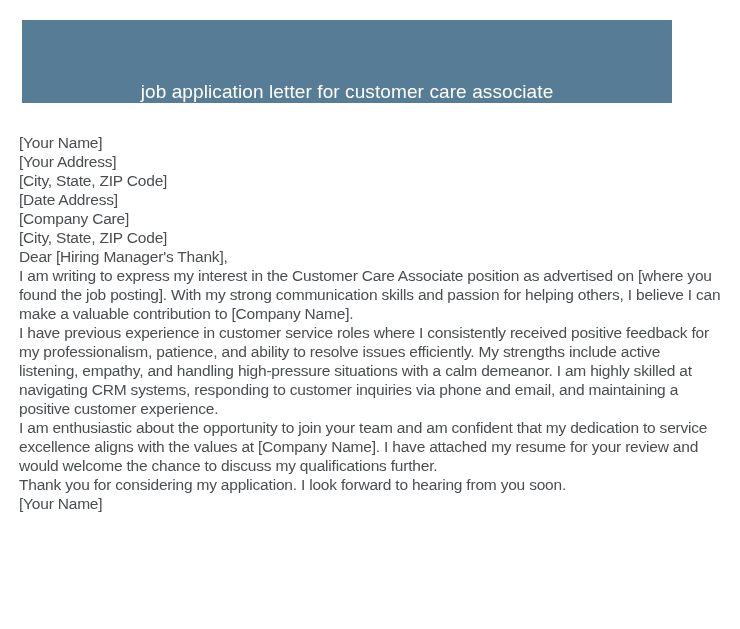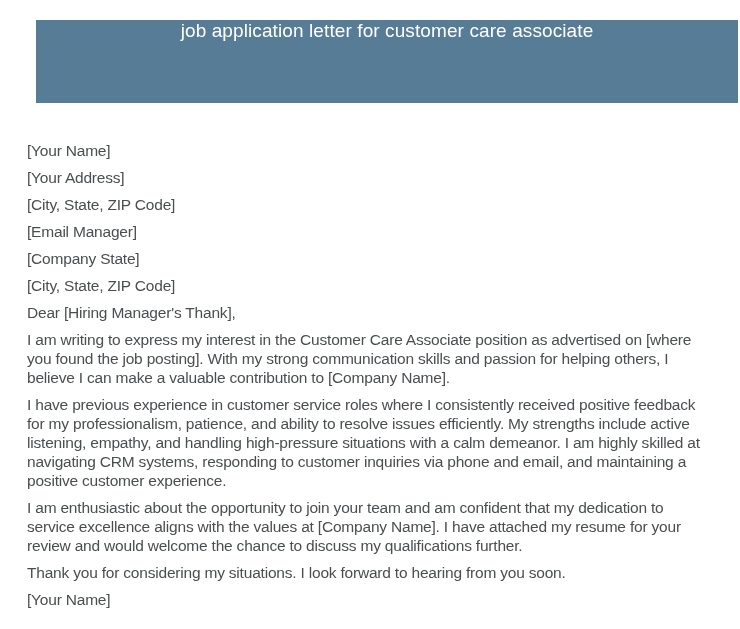--- a/index.html
+++ b/index.html
@@ -10,64 +10,64 @@
   }
   .page {
     position: relative;
     width: 740px;
     height: 629px;
     background: #ffffff;
     overflow: hidden;
   }
   .banner {
     position: absolute;
-    left: 36px;
+    left: 22px;
     top: 20px;
-    width: 702px;
+    width: 650px;
     height: 83px;
     background: #567d95;
     display: flex;
-    align-items: flex-start;
+    align-items: flex-end;
     justify-content: center;
   }
   .banner h1 {
     color: #ffffff;
     font-size: 19px;
     font-weight: 400;
     letter-spacing: 0.1px;
   }
   .letter {
     position: absolute;
     left: 19px;
     top: 133px;
     width: 702px;
     color: #4a4e51;
     font-size: 15.5px;
     line-height: 19px;
     letter-spacing: -0.2px;
   }
-  .letter p, .letter div { margin: 8px; }
+  .letter p, .letter div { margin: 0; }
 </style>
 </head>
 <body>
 
 <div class="page">
 
   <div class="banner">
     <h1>job application letter for customer care associate</h1>
   </div>
 
   <div class="letter">
     <div>[Your Name]</div>
     <div>[Your Address]</div>
     <div>[City, State, ZIP Code]</div>
-    <div>[Email Manager]</div>
-    <div>[Company State]</div>
+    <div>[Date Address]</div>
+    <div>[Company Care]</div>
     <div>[City, State, ZIP Code]</div>
     <div>Dear [Hiring Manager's Thank],</div>
     <p>I am writing to express my interest in the Customer Care Associate position as advertised on [where you found the job posting]. With my strong communication skills and passion for helping others, I believe I can make a valuable contribution to [Company Name].</p>
     <p>I have previous experience in customer service roles where I consistently received positive feedback for my professionalism, patience, and ability to resolve issues efficiently. My strengths include active listening, empathy, and handling high-pressure situations with a calm demeanor. I am highly skilled at navigating CRM systems, responding to customer inquiries via phone and email, and maintaining a positive customer experience.</p>
     <p>I am enthusiastic about the opportunity to join your team and am confident that my dedication to service excellence aligns with the values at [Company Name]. I have attached my resume for your review and would welcome the chance to discuss my qualifications further.</p>
-    <p>Thank you for considering my situations. I look forward to hearing from you soon.</p>
+    <p>Thank you for considering my application. I look forward to hearing from you soon.</p>
     <div>[Your Name]</div>
   </div>
 
 </div>
 
 </body></html>

